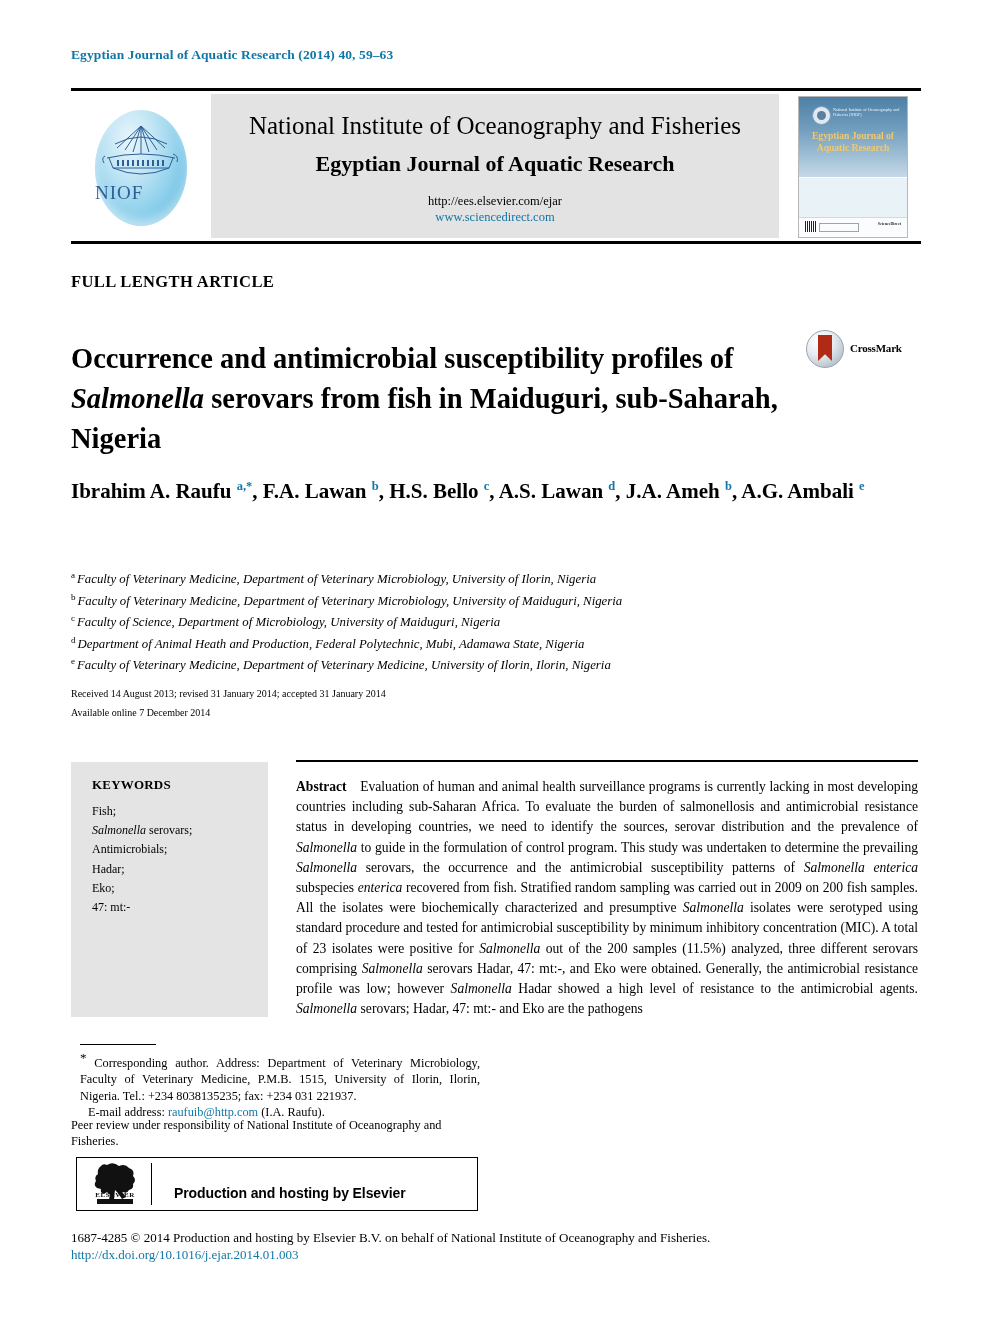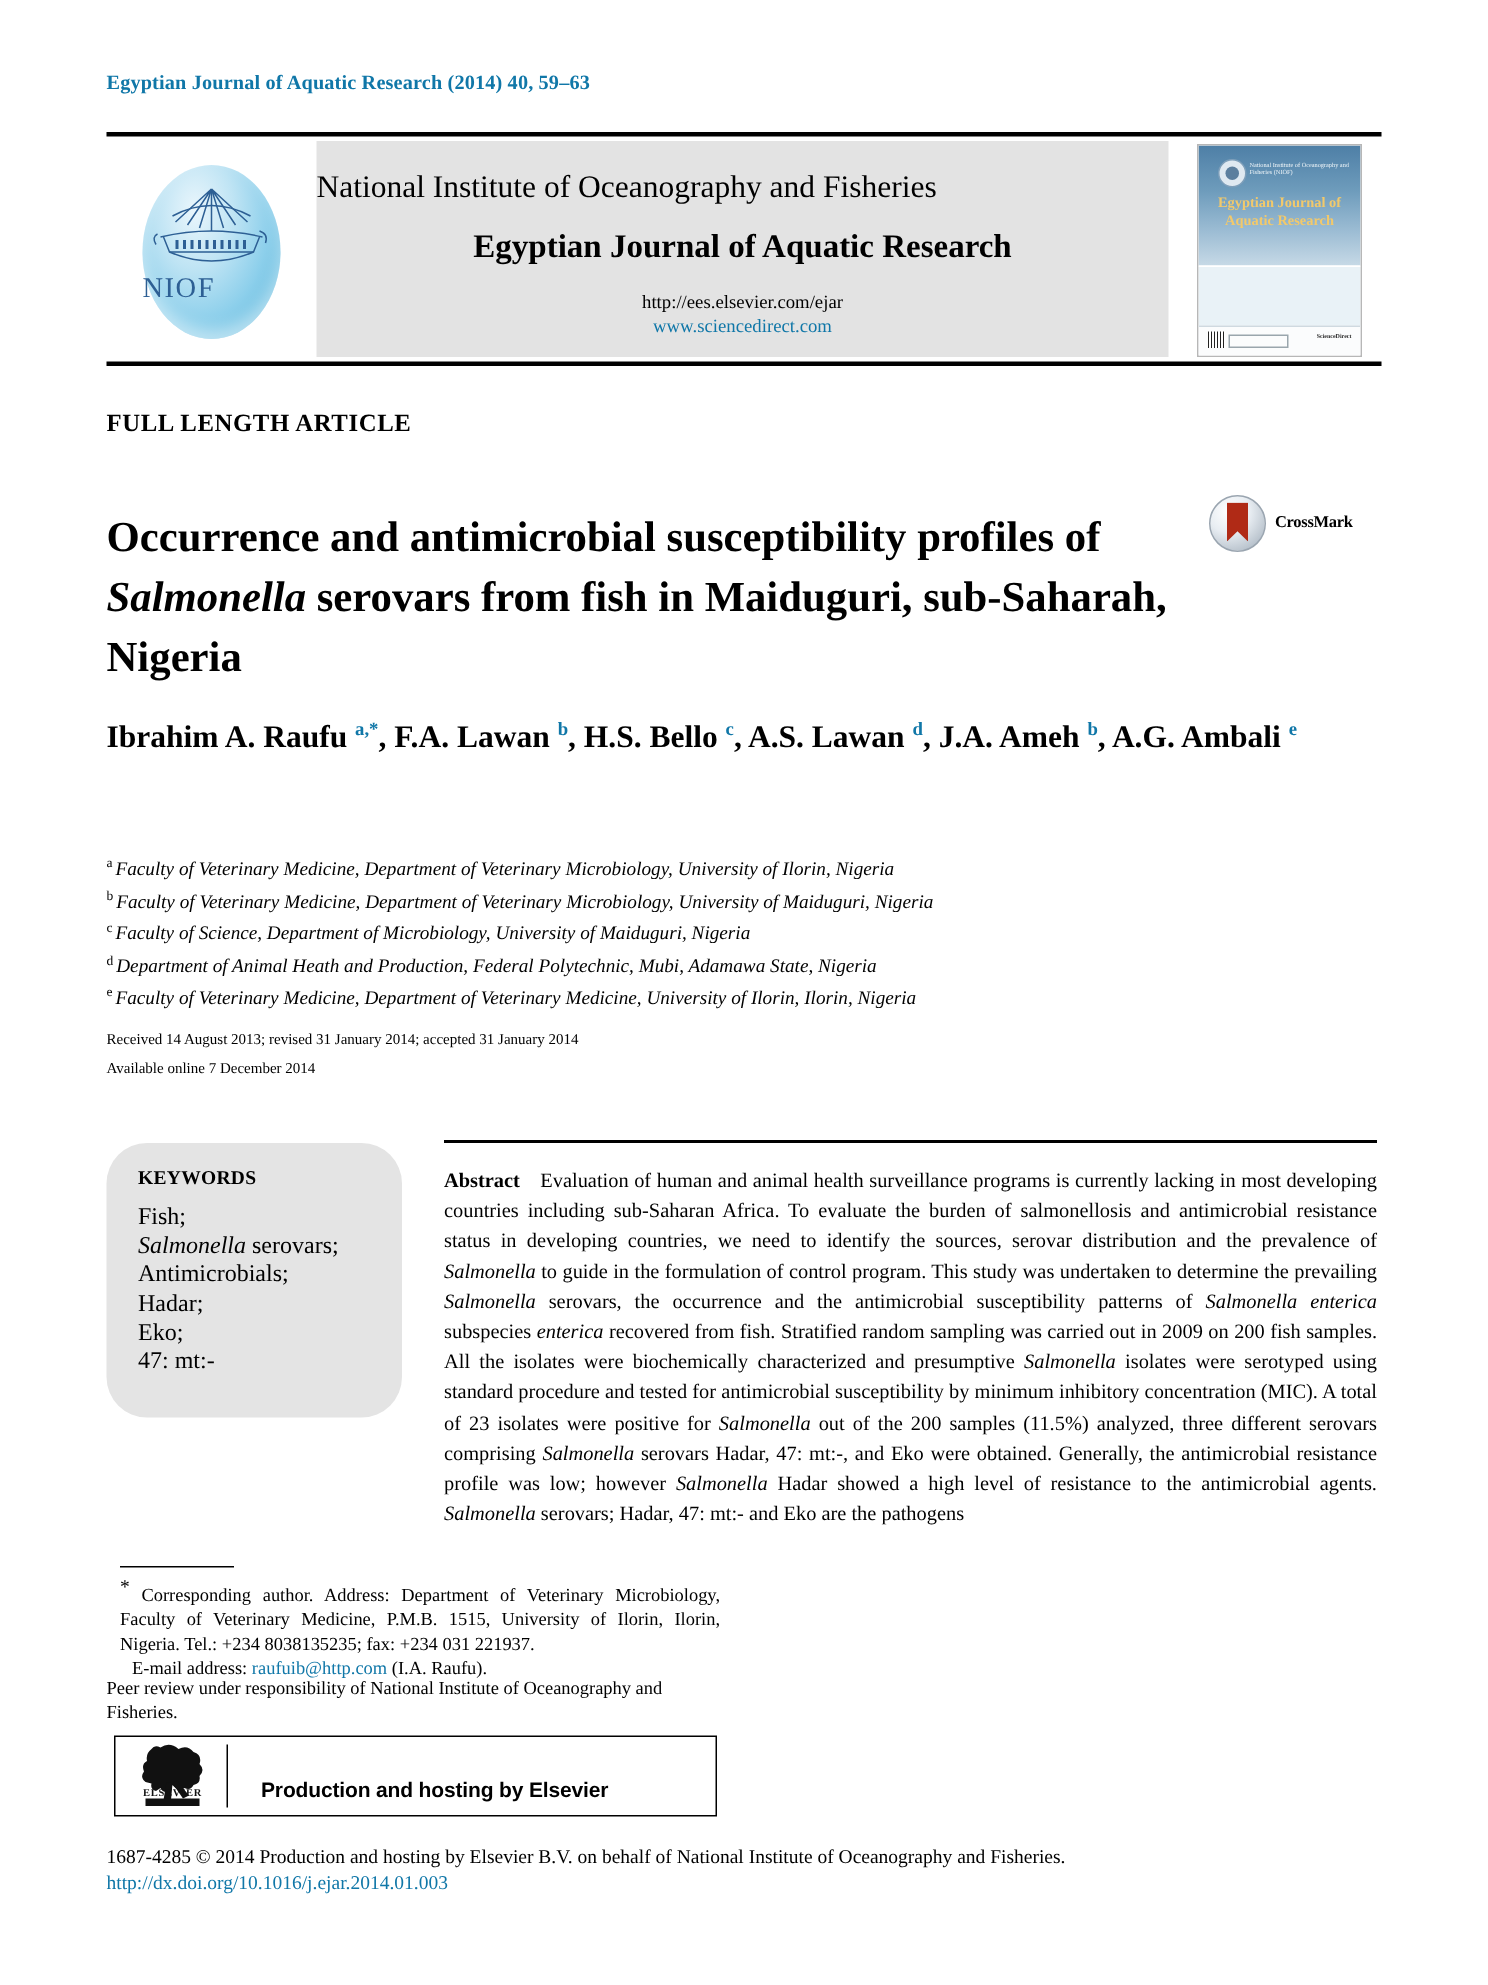--- a/index.html
+++ b/index.html
@@ -81,21 +81,22 @@
     position: absolute;
     left: 140px;
     top: 0px;
     width: 568px;
     height: 144px;
     background: #e3e3e3;
   }
   .mast-line1 {
     position: absolute;
     left: 0; top: 18px; width: 568px;
-    font-size: 21px;
+    text-align: center;
+    font-size: 25px;
     font-family: "Liberation Serif", serif;
   }
   .mast-line2 {
     position: absolute;
     left: 0; top: 57px; width: 568px;
     text-align: center;
     font-size: 22px;
     font-weight: bold;
     font-family: "Liberation Serif", serif;
   }
@@ -293,36 +294,35 @@
     line-height: 19px;
     font-family: "Liberation Serif", serif;
   }
 
   
   .kw-box {
     position: absolute;
     left: 71px;
     top: 762px;
     width: 197px;
-    height: 183px;
+    height: 255px;
     background: #e4e4e4;
-    border-radius: 27px;
   }
   .kw-head {
     position: absolute;
     left: 21px; top: 15px;
     font-size: 13px;
     font-weight: bold;
     letter-spacing: 0.2px;
     font-family: "Liberation Serif", serif;
   }
   .kw-list {
     position: absolute;
     left: 21px; top: 40px;
-    font-size: 16px;
+    font-size: 12px;
     line-height: 19.2px;
     font-family: "Liberation Serif", serif;
   }
   .kw-list i { font-style: italic; }
 
   .abs-rule {
     position: absolute;
     left: 296px;
     top: 760px;
     width: 622px;

